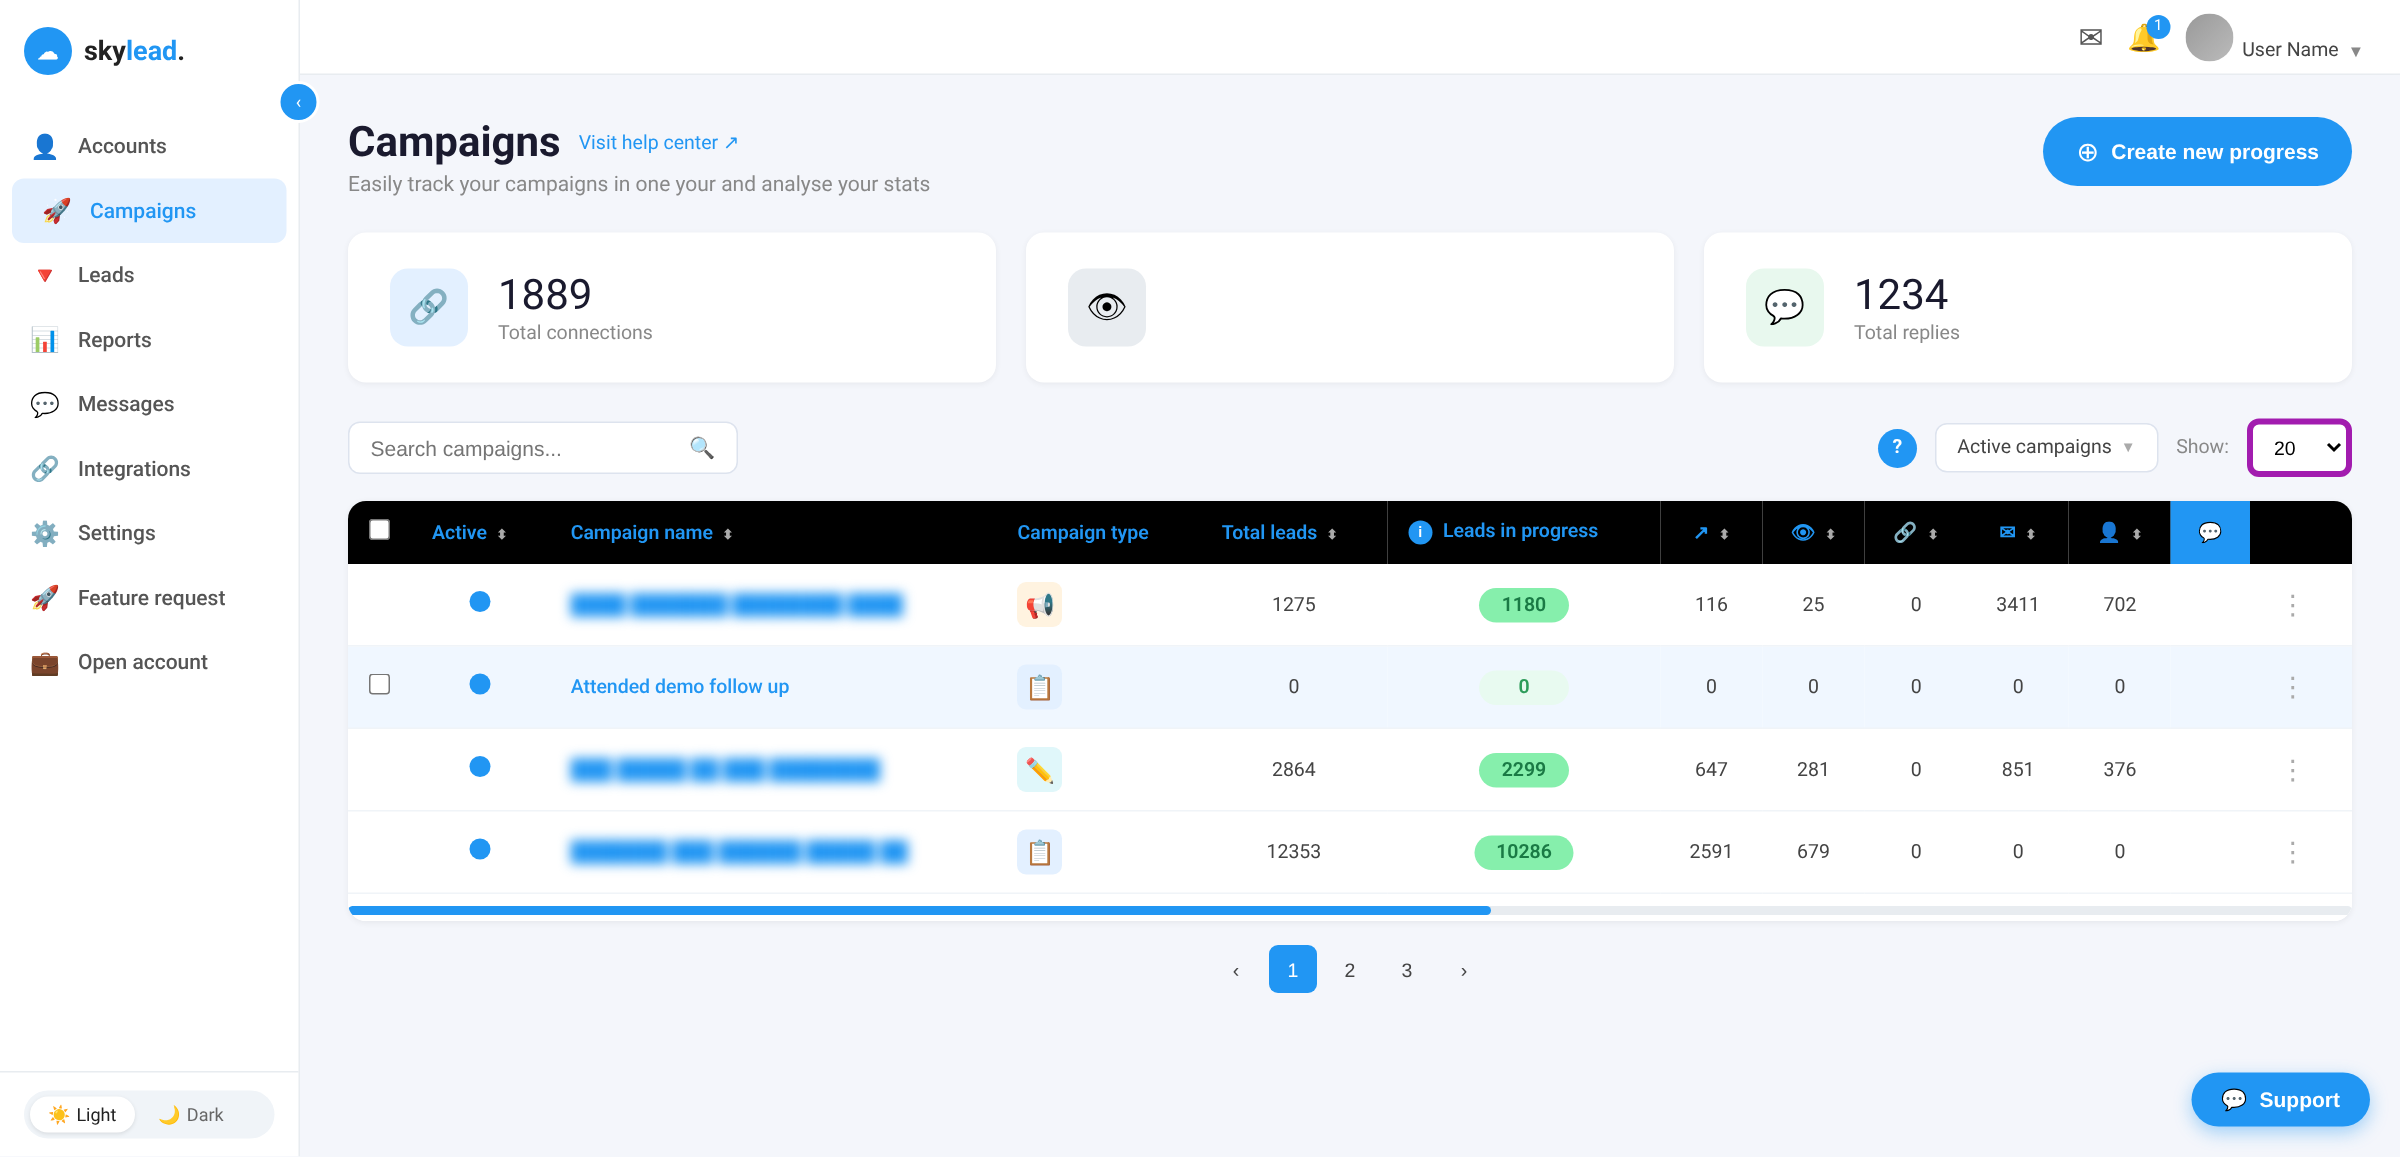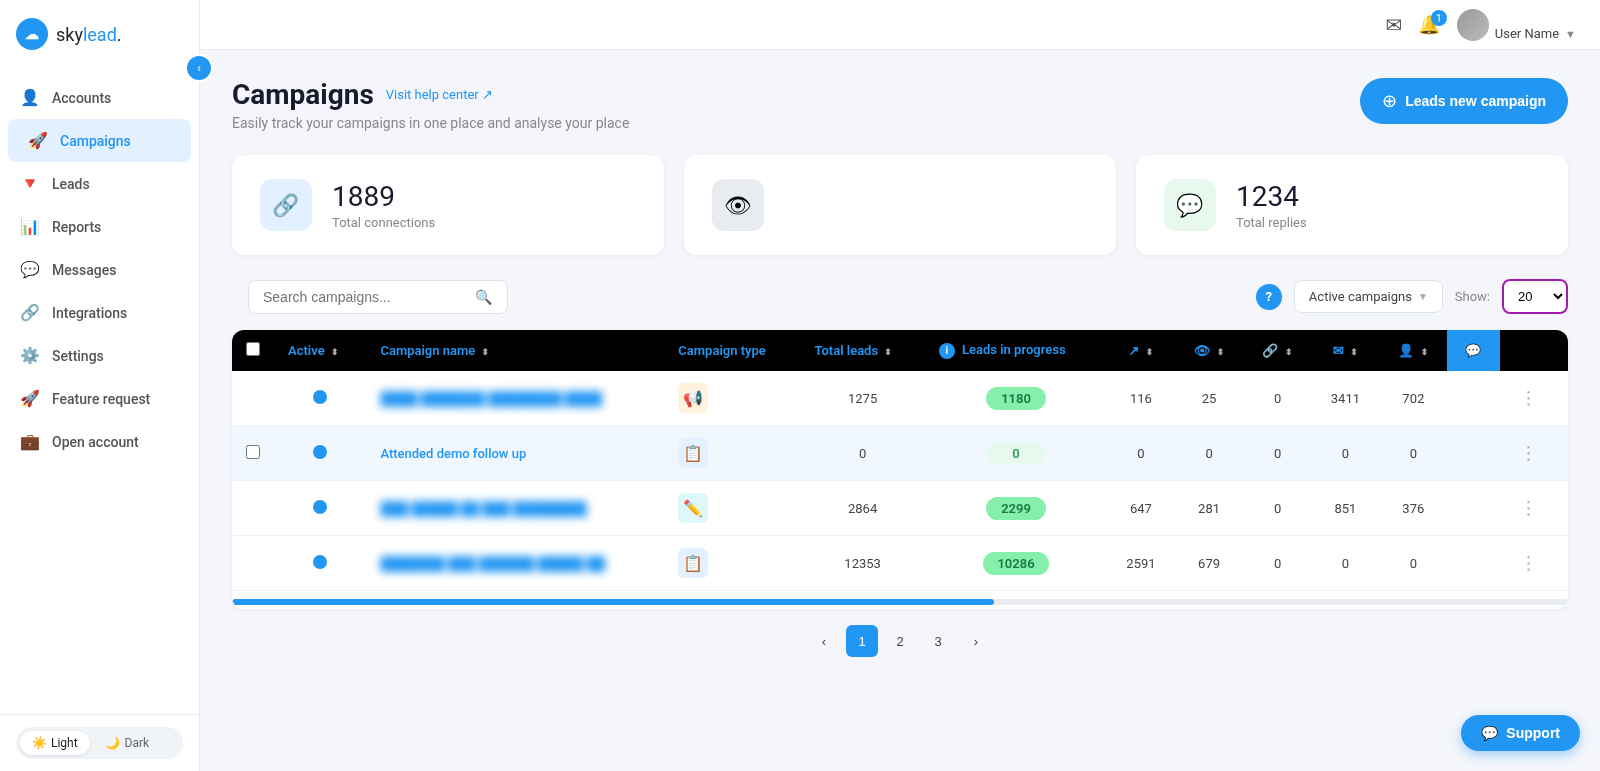--- a/index.html
+++ b/index.html
@@ -22,21 +22,21 @@
       padding: 18px 16px;
       gap: 8px;
     }
     .logo-icon {
       width: 32px; height: 32px;
       background: #2196f3;
       border-radius: 50%;
       display: flex; align-items: center; justify-content: center;
       color: white; font-size: 14px; font-weight: bold;
     }
-    .logo-text { font-size: 18px; font-weight: 400; color: #222; }
+    .logo-text { font-size: 18px; font-weight: 700; color: #222; }
     .logo-text span { color: #2196f3; }
 
     .sidebar-nav { flex: 1; padding: 8px 0; }
     .nav-item {
       display: flex; align-items: center; gap: 12px;
       padding: 12px 20px;
       cursor: pointer;
       color: #555;
       font-size: 14px;
       font-weight: 500;
@@ -208,21 +208,20 @@
     }
     .search-box {
       display: flex;
       align-items: center;
       background: #fff;
       border: 1px solid #dde3ee;
       border-radius: 8px;
       padding: 8px 14px;
       gap: 8px;
       width: 260px;
-      margin-left: 16px;
     }
     .search-input {
       border: none; outline: none;
       font-size: 14px; color: #888;
       background: transparent;
       width: 100%;
     }
     .search-icon { color: #2196f3; font-size: 14px; }
 
     .toolbar-right {
@@ -242,21 +241,21 @@
       background: #fff;
       border: 1px solid #dde3ee;
       border-radius: 8px;
       padding: 8px 14px;
       font-size: 13px;
       cursor: pointer;
       color: #444;
     }
     .show-label { font-size: 13px; color: #888; }
     .show-select {
-      border: 2px solid #a21caf;
+      border: 4px solid #a21caf;
       border-radius: 8px;
       padding: 7px 10px;
       font-size: 13px;
       background: #fff;
       cursor: pointer;
     }
 
     
     .table-wrap {
       background: #fff;
@@ -485,25 +484,25 @@
   </div>
 
   <div class="content">
 
     <div class="page-header">
       <div class="page-title-area">
         <div class="page-title">
           <span>Campaigns</span>
           <span class="visit-help">Visit help center ↗</span>
         </div>
-        <div class="page-subtitle">Easily track your campaigns in one place and analyse your place</div>
+        <div class="page-subtitle">Easily track your campaigns in one your and analyse your stats</div>
       </div>
       <button class="create-btn">
         <span style="font-size:18px;font-weight:300;">⊕</span>
-        <span>Leads new campaign</span>
+        <span>Create new progress</span>
       </button>
     </div>
 
     <div class="stats-row">
       <div class="stat-card">
         <div class="stat-icon-wrap stat-icon-blue">🔗</div>
         <div>
           <div class="stat-number">1889</div>
           <div class="stat-label">Total connections</div>
         </div>

